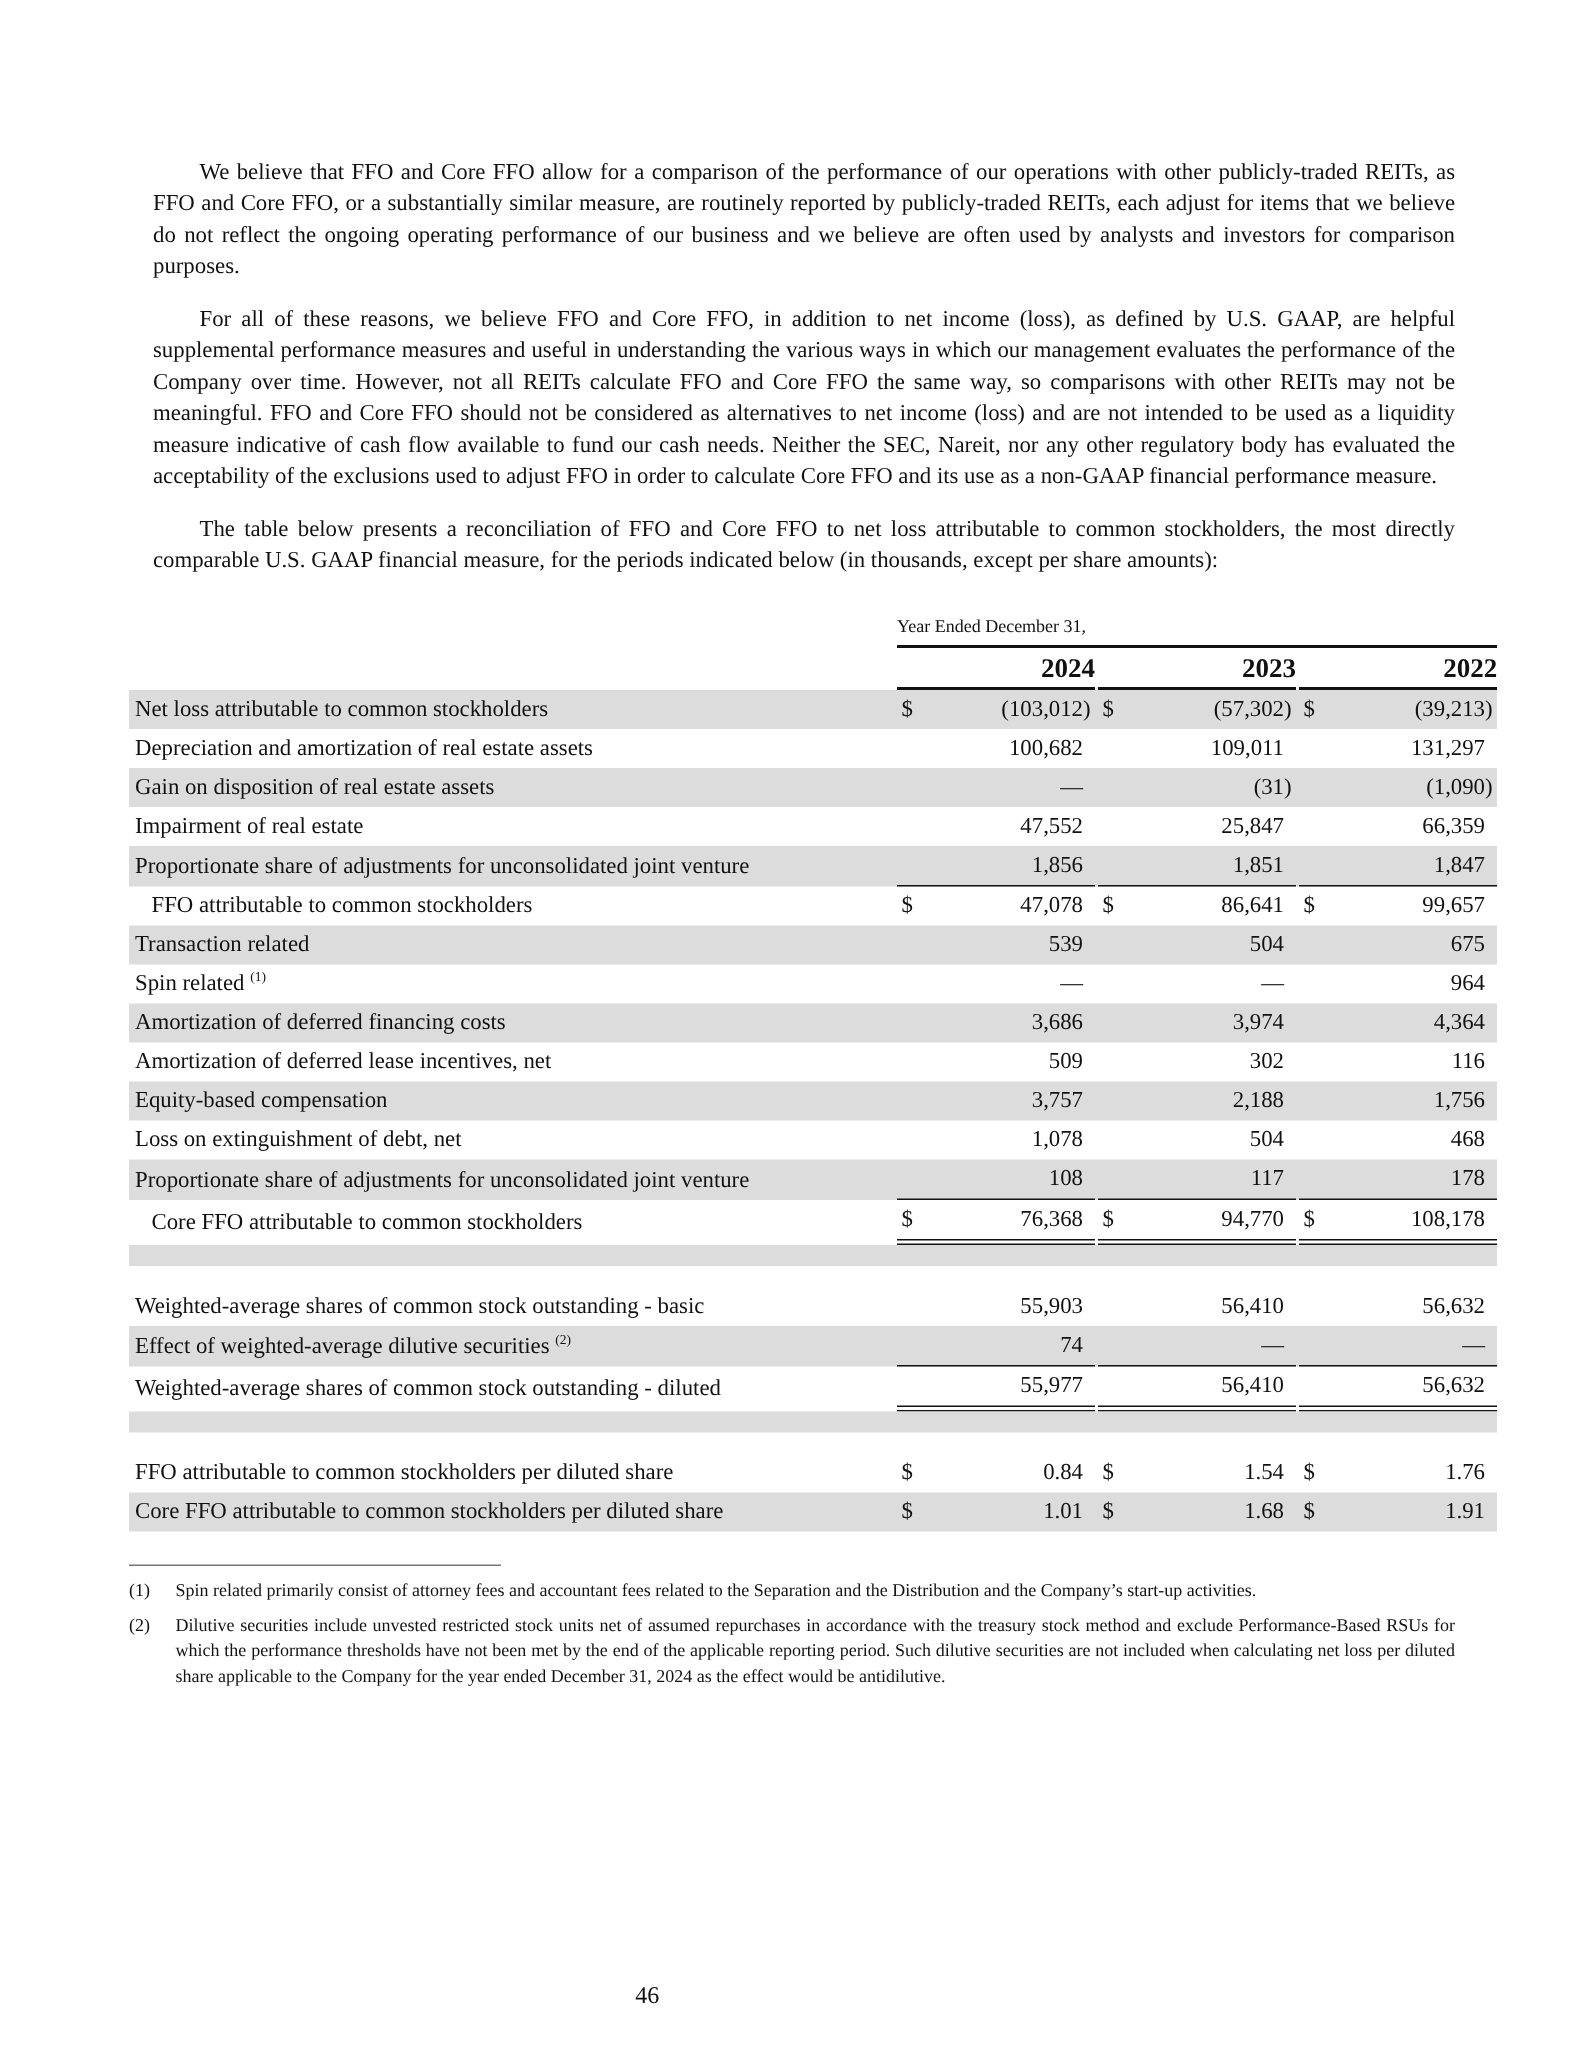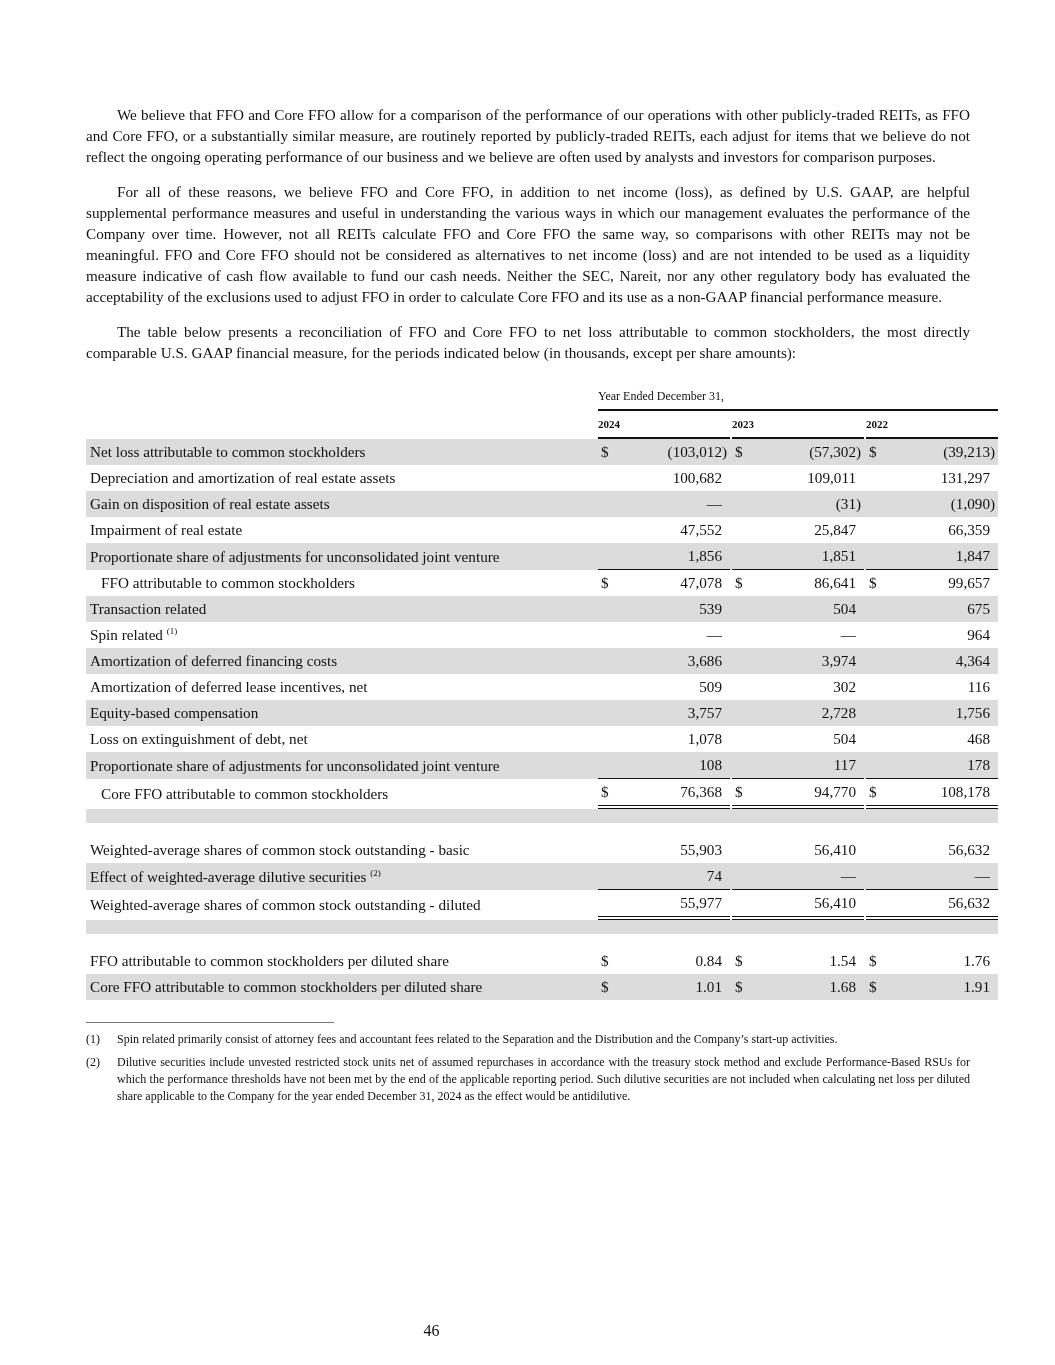--- a/index.html
+++ b/index.html
@@ -2,42 +2,42 @@
 <html><head>
   <meta charset="utf-8">
   <style>
     html, body { margin: 0; padding: 0; background: #ffffff; }
     body {
       width: 1055px; height: 1365px; position: relative; overflow: hidden;
       font-family: "Liberation Serif", serif; color: #111111;
     }
     .page { position: absolute; left: 86px; top: 104px; width: 884px; }
     p.para {
-      margin: 0 0 14px 0; font-size: 15.2px; line-height: 21px;
+      margin: 0 0 14px 16px; font-size: 15.2px; line-height: 21px;
       text-align: justify; text-indent: 31px;
     }
     p.para.p3 { margin-bottom: 20px; }
     table.fin {
       width: 884px; border-collapse: separate; border-spacing: 0;
       font-size: 15.2px; table-layout: fixed;
     }
     table.fin col.c-label { width: 512px; }
     table.fin col.c-dol { width: 20px; }
     table.fin col.c-num { width: 104px; }
     table.fin col.c-par { width: 8px; }
     table.fin col.c-gap { width: 2px; }
     table.fin td, table.fin th { padding: 0; height: 26px; vertical-align: middle; white-space: nowrap; }
     table.fin tr.shade td { background: #dcdcdc; }
     td.label { padding-left: 4px !important; }
     td.label.indent { padding-left: 15px !important; }
     td.dol { text-align: left; padding-left: 3px !important; }
     td.num { text-align: right; }
     td.par { text-align: left; }
     th.yr-head { font-weight: normal; font-size: 12px; height: 18px; text-align: left; border-bottom: 2px solid #111; }
-    th.yr { font-weight: bold; font-size: 11px; height: 18px; text-align: left; border-bottom: 2px solid #111; }
+    th.yr { font-weight: bold; font-size: 18px; height: 18px; text-align: right; border-bottom: 2px solid #111; }
     th.blank { background: transparent; }
     td.ul { border-bottom: 1.5px solid #111; }
     td.dul { border-bottom: 4px double #111; }
     tr.spacer td { height: 14px; }
     tr.spacer2 td { height: 14px; }
     sup { font-size: 9px; vertical-align: 6px; line-height: 0; }
     .fn-rule { width: 248px; border-top: 1px solid #777; margin: 22px 0 8px 0; }
     .fn { display: flex; font-size: 12px; line-height: 17px; margin-bottom: 6px; text-align: justify; }
     .fn .fn-num { width: 31px; flex: 0 0 31px; }
     .fn .fn-text { flex: 1; }
@@ -232,21 +232,21 @@
           <td class="par"></td>
       </tr>
 
       <tr class="shade">
         <td class="label">Equity-based compensation</td>
         <td class="dol"></td>
           <td class="num">3,757</td>
           <td class="par"></td>
         <td></td>
         <td class="dol"></td>
-          <td class="num">2,728</td>
+          <td class="num">2,188</td>
           <td class="par"></td>
         <td></td>
         <td class="dol"></td>
           <td class="num">1,756</td>
           <td class="par"></td>
       </tr>
 
       <tr>
         <td class="label">Loss on extinguishment of debt, net</td>
         <td class="dol"></td>

